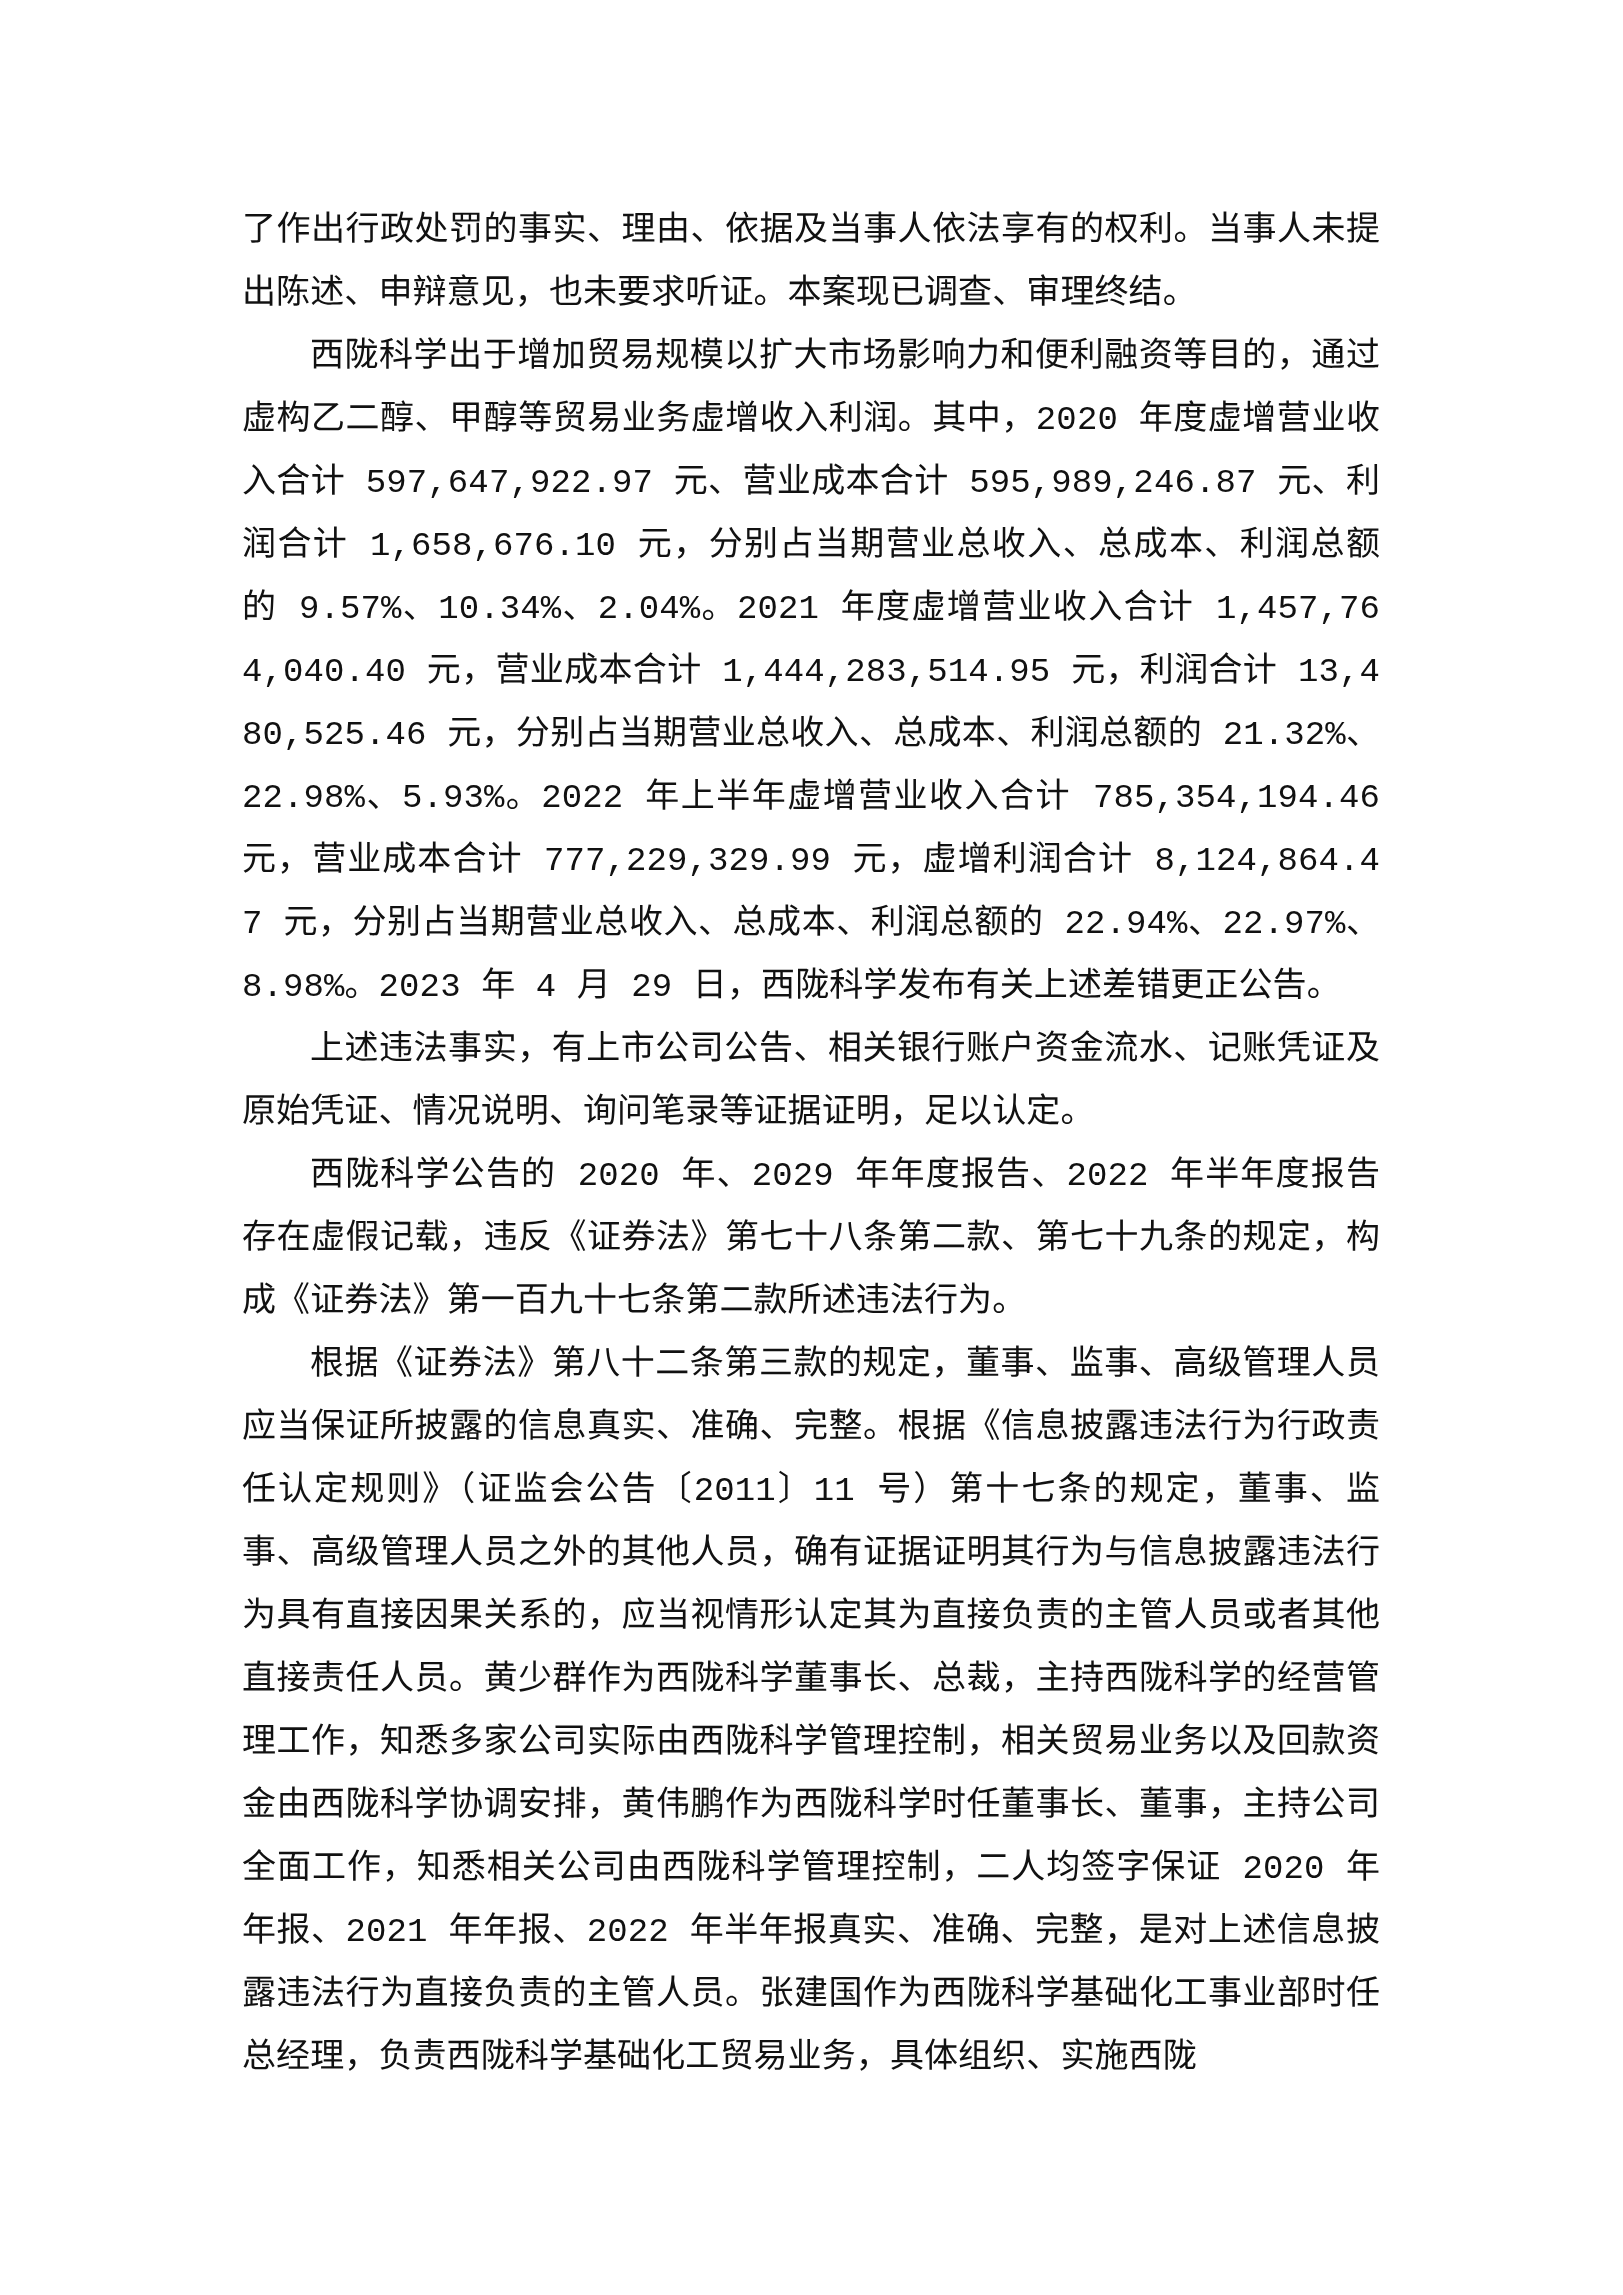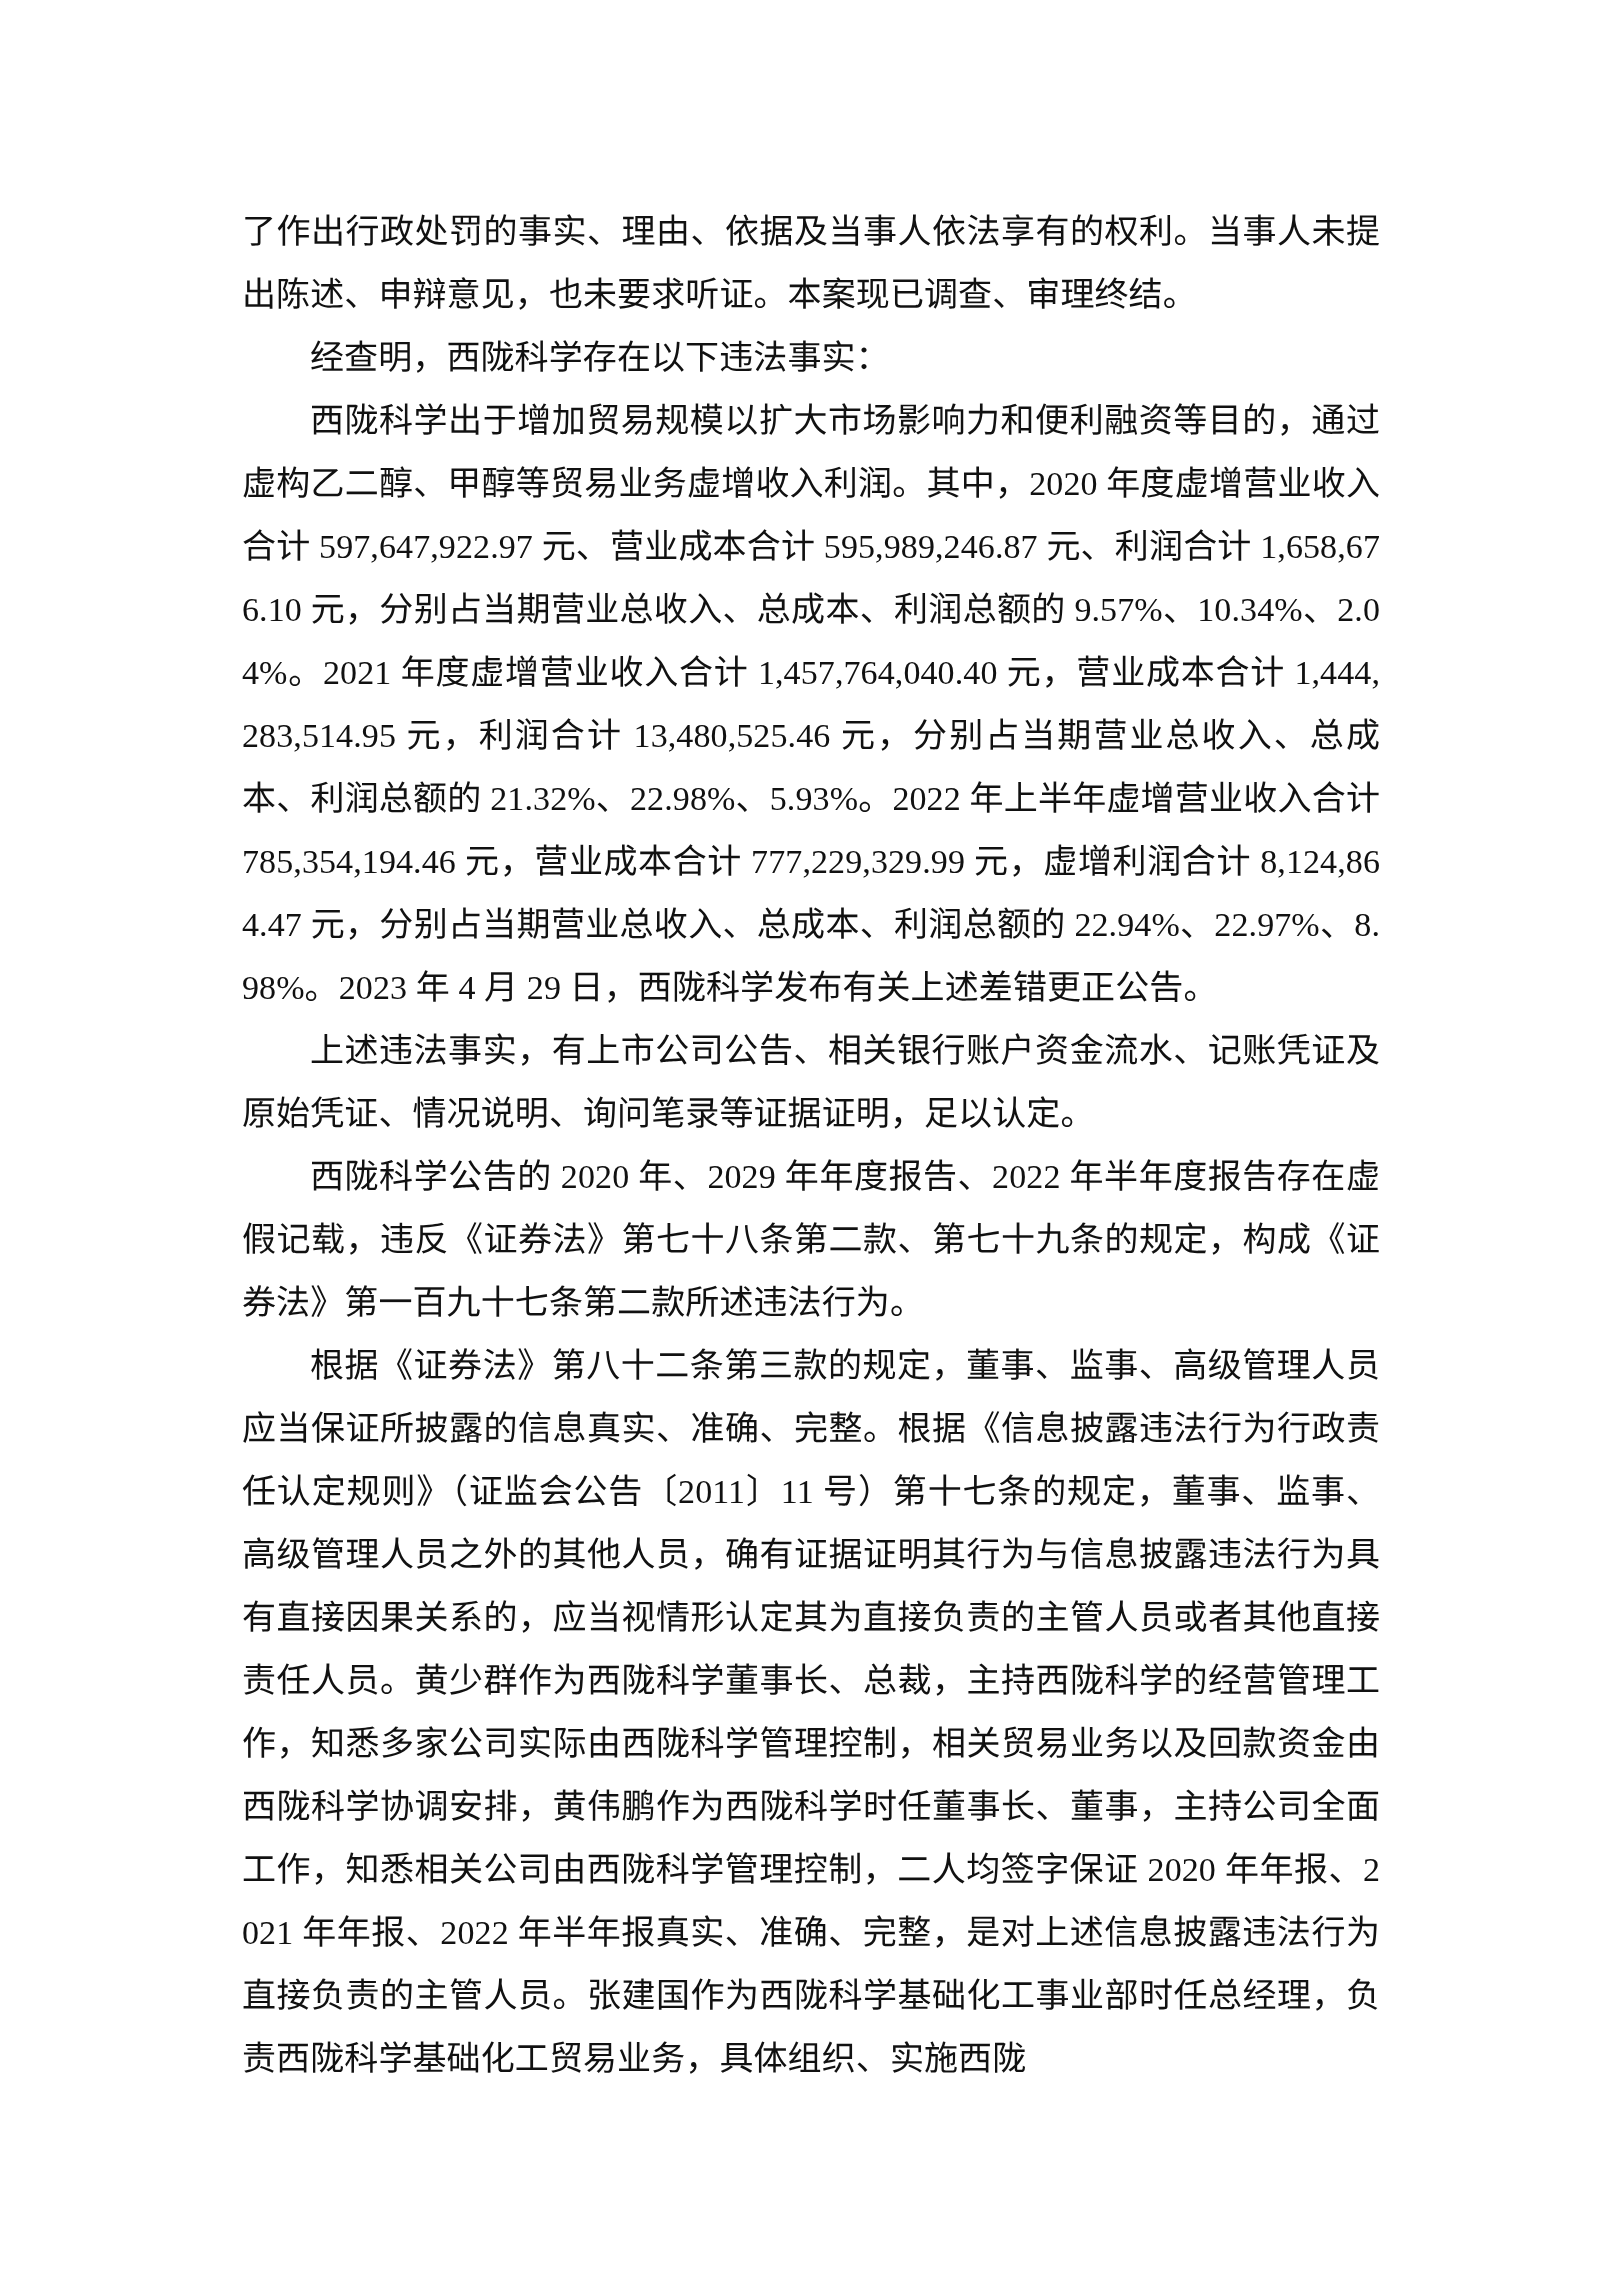--- a/index.html
+++ b/index.html
@@ -29,39 +29,38 @@
   }
   p.para {
     margin: 0;
     padding: 0;
     font-size: 34px;
     line-height: 63px;
     text-align: justify;
     text-justify: inter-ideograph;
     text-align-last: left;
     letter-spacing: 0.1px;
-    font-family: Liberation Serif, serif;
+    font-family: Liberation Mono, monospace;
     font-weight: 400;
     color: #111111;
     word-break: break-all;
     -webkit-font-smoothing: antialiased;
   }
   p.para.indent {
     text-indent: 68px;
   }
 </style>
 </head>
 <body>
 
 <div class="page">
   <div class="page-body">
 
     <p class="para">了作出行政处罚的事实、理由、依据及当事人依法享有的权利。当事人未提出陈述、申辩意见，也未要求听证。本案现已调查、审理终结。</p>
 
-    <p class="para indent">经查明，西陇科学存在以下违法事实：</p>
 
     <p class="para indent">西陇科学出于增加贸易规模以扩大市场影响力和便利融资等目的，通过虚构乙二醇、甲醇等贸易业务虚增收入利润。其中，2020 年度虚增营业收入合计 597,647,922.97 元、营业成本合计 595,989,246.87 元、利润合计 1,658,676.10 元，分别占当期营业总收入、总成本、利润总额的 9.57%、10.34%、2.04%。2021 年度虚增营业收入合计 1,457,764,040.40 元，营业成本合计 1,444,283,514.95 元，利润合计 13,480,525.46 元，分别占当期营业总收入、总成本、利润总额的 21.32%、22.98%、5.93%。2022 年上半年虚增营业收入合计 785,354,194.46 元，营业成本合计 777,229,329.99 元，虚增利润合计 8,124,864.47 元，分别占当期营业总收入、总成本、利润总额的 22.94%、22.97%、8.98%。2023 年 4 月 29 日，西陇科学发布有关上述差错更正公告。</p>
 
     <p class="para indent">上述违法事实，有上市公司公告、相关银行账户资金流水、记账凭证及原始凭证、情况说明、询问笔录等证据证明，足以认定。</p>
 
     <p class="para indent">西陇科学公告的 2020 年、2029 年年度报告、2022 年半年度报告存在虚假记载，违反《证券法》第七十八条第二款、第七十九条的规定，构成《证券法》第一百九十七条第二款所述违法行为。</p>
 
     <p class="para indent">根据《证券法》第八十二条第三款的规定，董事、监事、高级管理人员应当保证所披露的信息真实、准确、完整。根据《信息披露违法行为行政责任认定规则》（证监会公告〔2011〕11 号）第十七条的规定，董事、监事、高级管理人员之外的其他人员，确有证据证明其行为与信息披露违法行为具有直接因果关系的，应当视情形认定其为直接负责的主管人员或者其他直接责任人员。黄少群作为西陇科学董事长、总裁，主持西陇科学的经营管理工作，知悉多家公司实际由西陇科学管理控制，相关贸易业务以及回款资金由西陇科学协调安排，黄伟鹏作为西陇科学时任董事长、董事，主持公司全面工作，知悉相关公司由西陇科学管理控制，二人均签字保证 2020 年年报、2021 年年报、2022 年半年报真实、准确、完整，是对上述信息披露违法行为直接负责的主管人员。张建国作为西陇科学基础化工事业部时任总经理，负责西陇科学基础化工贸易业务，具体组织、实施西陇</p>
 
   </div>

